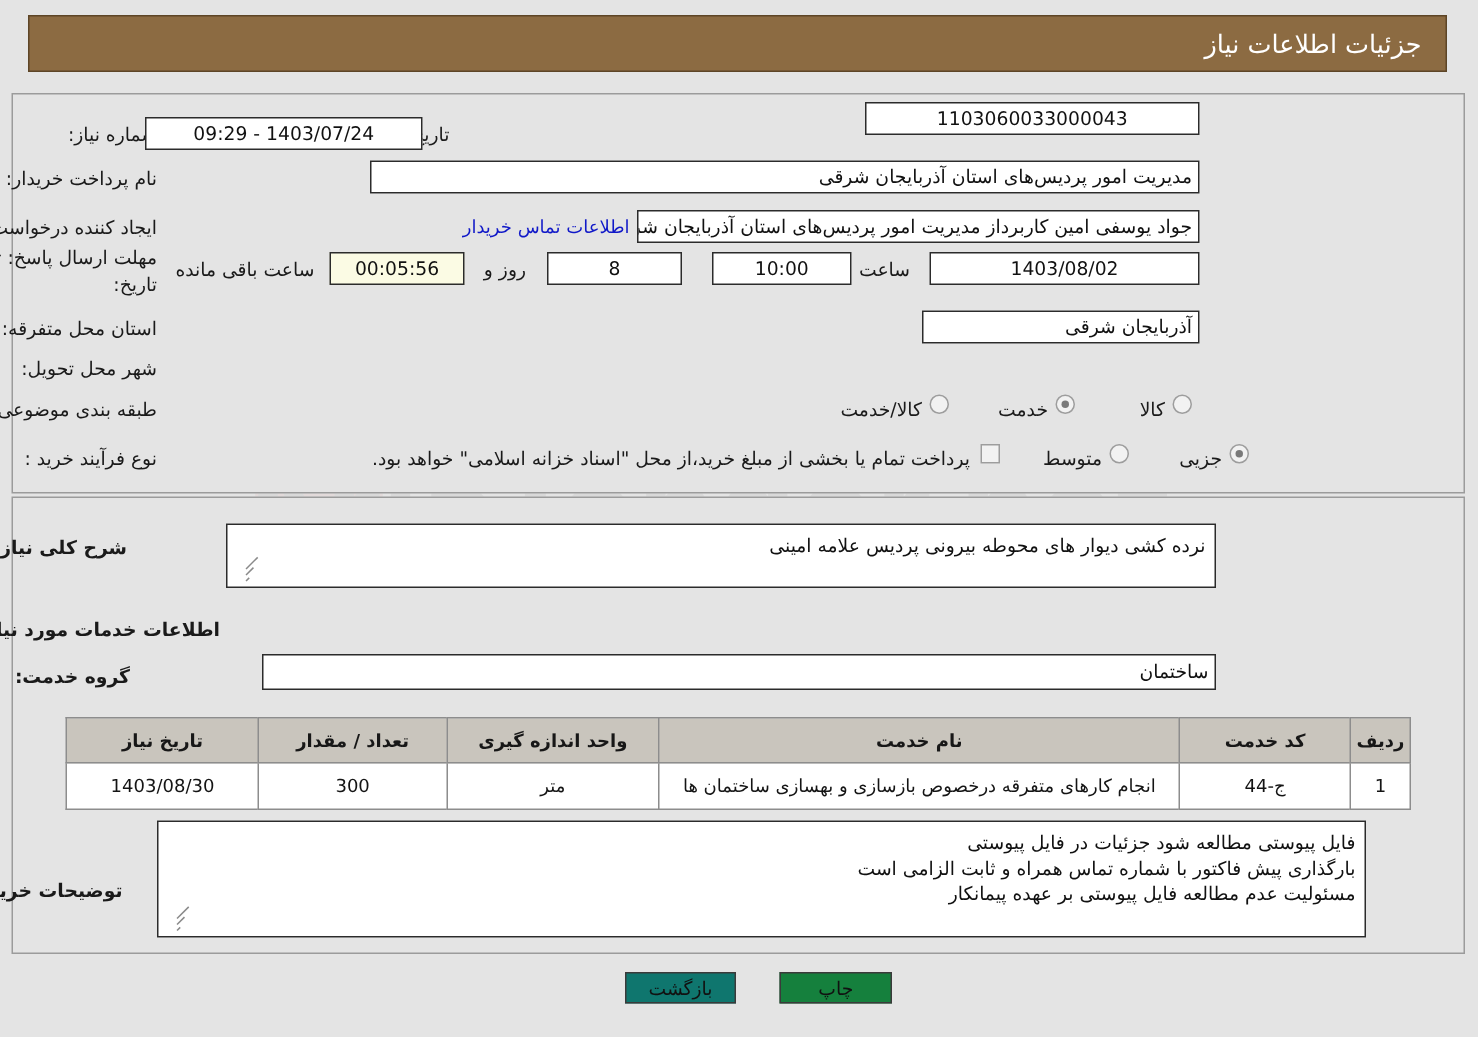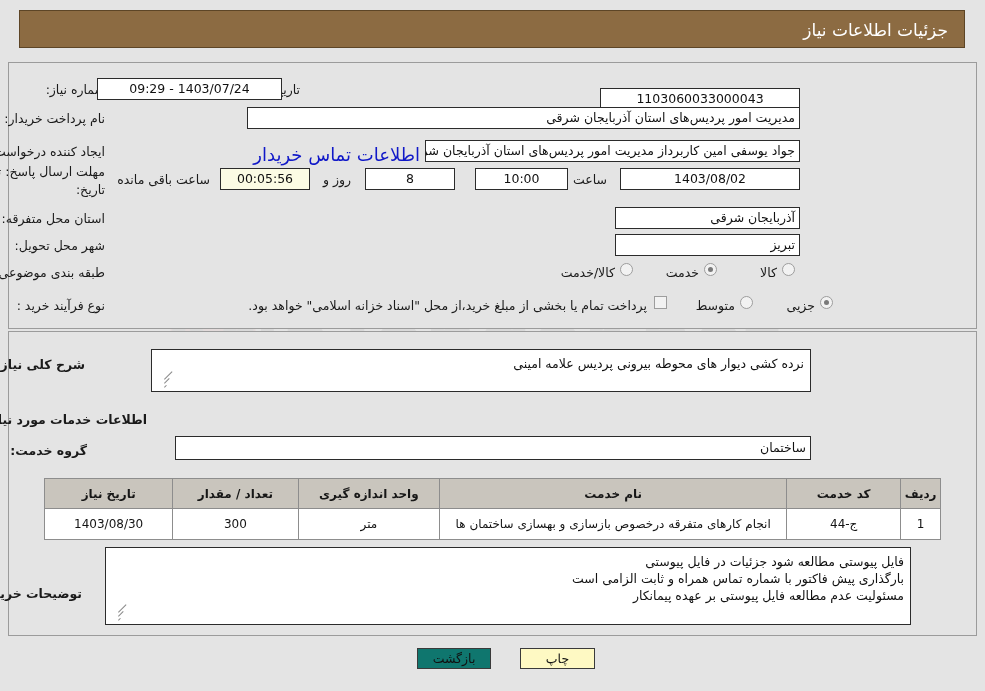--- a/index.html
+++ b/index.html
@@ -109,21 +109,21 @@
     position: absolute;
     background: #8a8a8a;
     height: 1px;
     transform-origin: 0 0;
     transform: rotate(-45deg);
   }
 
   
   .link {
     position: absolute;
-    font-size: 18px;
+    font-size: 12px;
     color: #1018c8;
     white-space: nowrap;
     cursor: pointer;
     z-index: 4;
     margin-left: 36px;
   }
 
   
   .radio {
     position: absolute;
@@ -186,21 +186,21 @@
     border: 1px solid #3a3a3a;
     font-size: 12.5px;
     color: #111;
     display: flex;
     align-items: center;
     justify-content: center;
     cursor: pointer;
     z-index: 4;
     font-family: "DejaVu Sans", "Liberation Sans", sans-serif;
   }
-  .btn.print { background: #fef9c3; font-family: Liberation Serif, serif; }
+  .btn.print { background: #15803d; font-family: Liberation Serif, serif; }
   .btn.back  { background: #0f766e; }
 </style>
 </head>
 <body>
 
 <div id="page">
 
   <svg class="watermark" viewBox="0 0 985 260">
     <g opacity="0.55">
       <path d="M175 178 L175 252 L213 272 L251 252 L251 178 Z" fill="none" stroke="#d8a9a9" stroke-width="9"></path>
@@ -212,21 +212,21 @@
     </g>
   </svg>
 
   <div class="titlebar">
     <div class="ttl">جزئیات اطلاعات نیاز</div>
   </div>
 
   <div class="panel" id="panelTop"></div>
 
   <div class="lbl" style="right:880px; top:82px;">شماره نیاز:</div>
-  <div class="box c" style="right:185px; top:88px; width:200px; height:22px;">1103060033000043</div>
+  <div class="box c" style="right:185px; top:68px; width:223px; height:22px;">1103060033000043</div>
 
   <div class="lbl" style="right:685px; top:82px;">تاریخ و ساعت اعلان عمومی:</div>
   <div class="box c" style="right:703px; top:78px; width:185px; height:22px;">1403/07/24 - 09:29</div>
 
   <div class="lbl" style="right:880px; top:111px;">نام پرداخت خریدار:</div>
   <div class="box r" style="right:185px; top:107px; width:553px; height:22px;">مدیریت امور پردیس‌های استان آذربایجان شرقی</div>
 
   <div class="lbl" style="right:880px; top:144px;">ایجاد کننده درخواست:</div>
   <div class="box r" style="right:185px; top:140px; width:375px; height:22px;">جواد یوسفی امین کاربرداز مدیریت امور پردیس‌های استان آذربایجان شرقی</div>
   <div class="link" style="right:565px; top:144px;">اطلاعات تماس خریدار</div>
@@ -239,21 +239,20 @@
   <div class="box c" style="right:417px; top:168px; width:93px; height:22px;">10:00</div>
   <div class="box c" style="right:530px; top:168px; width:90px; height:22px;">8</div>
   <div class="lbl" style="right:634px; top:172px;">روز و</div>
   <div class="box c amber" style="right:675px; top:168px; width:90px; height:22px;">00:05:56</div>
   <div class="lbl" style="right:775px; top:172px;">ساعت باقی مانده</div>
 
   <div class="lbl" style="right:880px; top:211px;">استان محل متفرقه:</div>
   <div class="box r" style="right:185px; top:207px; width:185px; height:22px;">آذربایجان شرقی</div>
 
   <div class="lbl" style="right:880px; top:238px;">شهر محل تحویل:</div>
-  <div class="box r" style="right:185px; top:234px; width:185px; height:22px;">تبریز</div>
 
   <div class="lbl" style="right:880px; top:265px;">طبقه بندی موضوعی:</div>
 
   <div class="radio" style="right:190px; top:263px;"></div>
   <div class="lbl" style="right:208px; top:265px;">کالا</div>
 
   <div class="radio on" style="right:268px; top:263px;"></div>
   <div class="lbl" style="right:286px; top:265px;">خدمت</div>
 
   <div class="radio" style="right:352px; top:263px;"></div>

